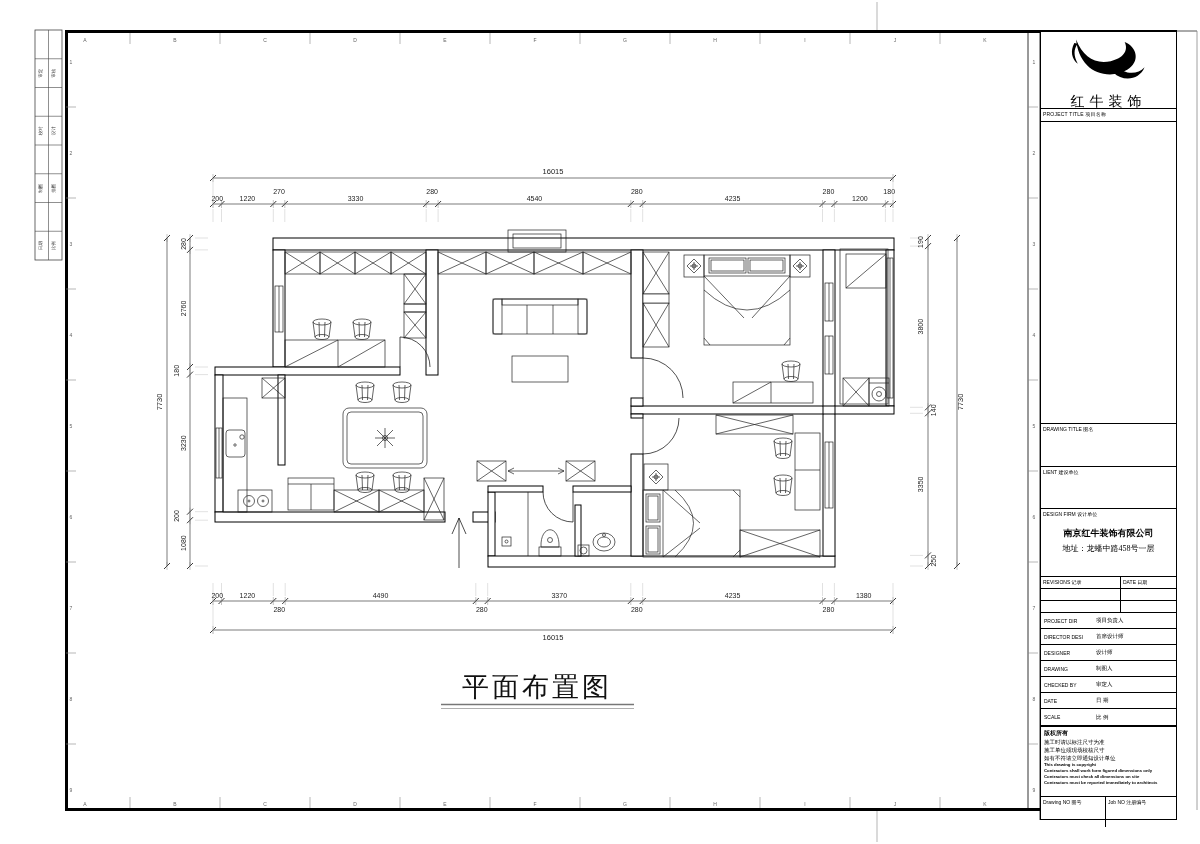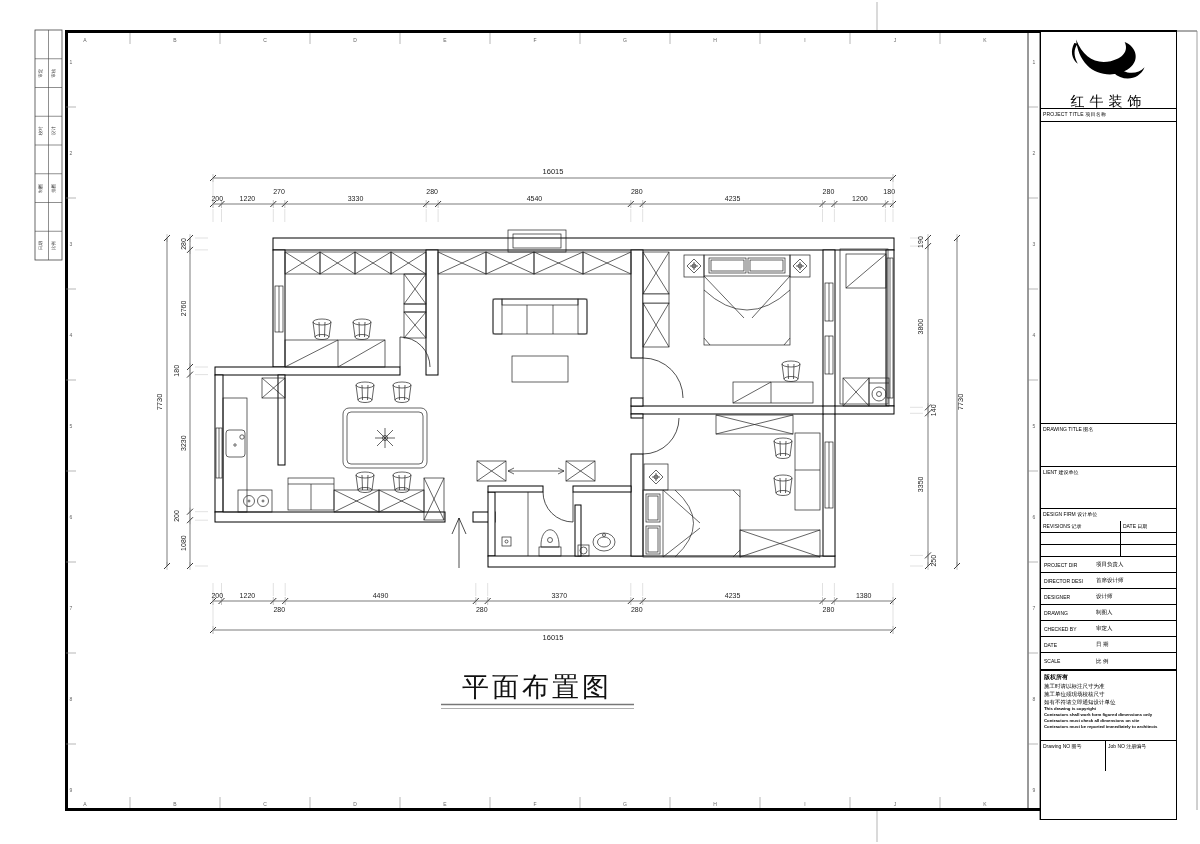--- a/index.html
+++ b/index.html
@@ -704,20 +704,24 @@
     </svg>
     <div class="brand">红牛装饰</div>
   </section>
   <section class="tb-lab">PROJECT TITLE  项目名称</section>
   <section class="tb-space-lg"></section>
   <section class="tb-lab2">DRAWING TITLE  图名</section>
   <section class="tb-space-sm"></section>
   <section class="tb-lab2">LIENT  建设单位</section>
   <section class="tb-space-sm2"></section>
   <section class="tb-lab2">DESIGN FIRM  设计单位</section>
+  <section class="tb-firm">
+    <div class="fn">南京红牛装饰有限公司</div>
+    <div class="fa">地址：龙蟠中路458号一层</div>
+  </section>
   <section class="revrow">
     <div class="c1">REVISIONS  记录</div>
     <div class="c2">DATE  日期</div>
   </section>
   <section class="revrow">
         <div class="c1"></div>
         <div class="c2"></div>
       </section>
   <section class="revrow">
         <div class="c1"></div>

